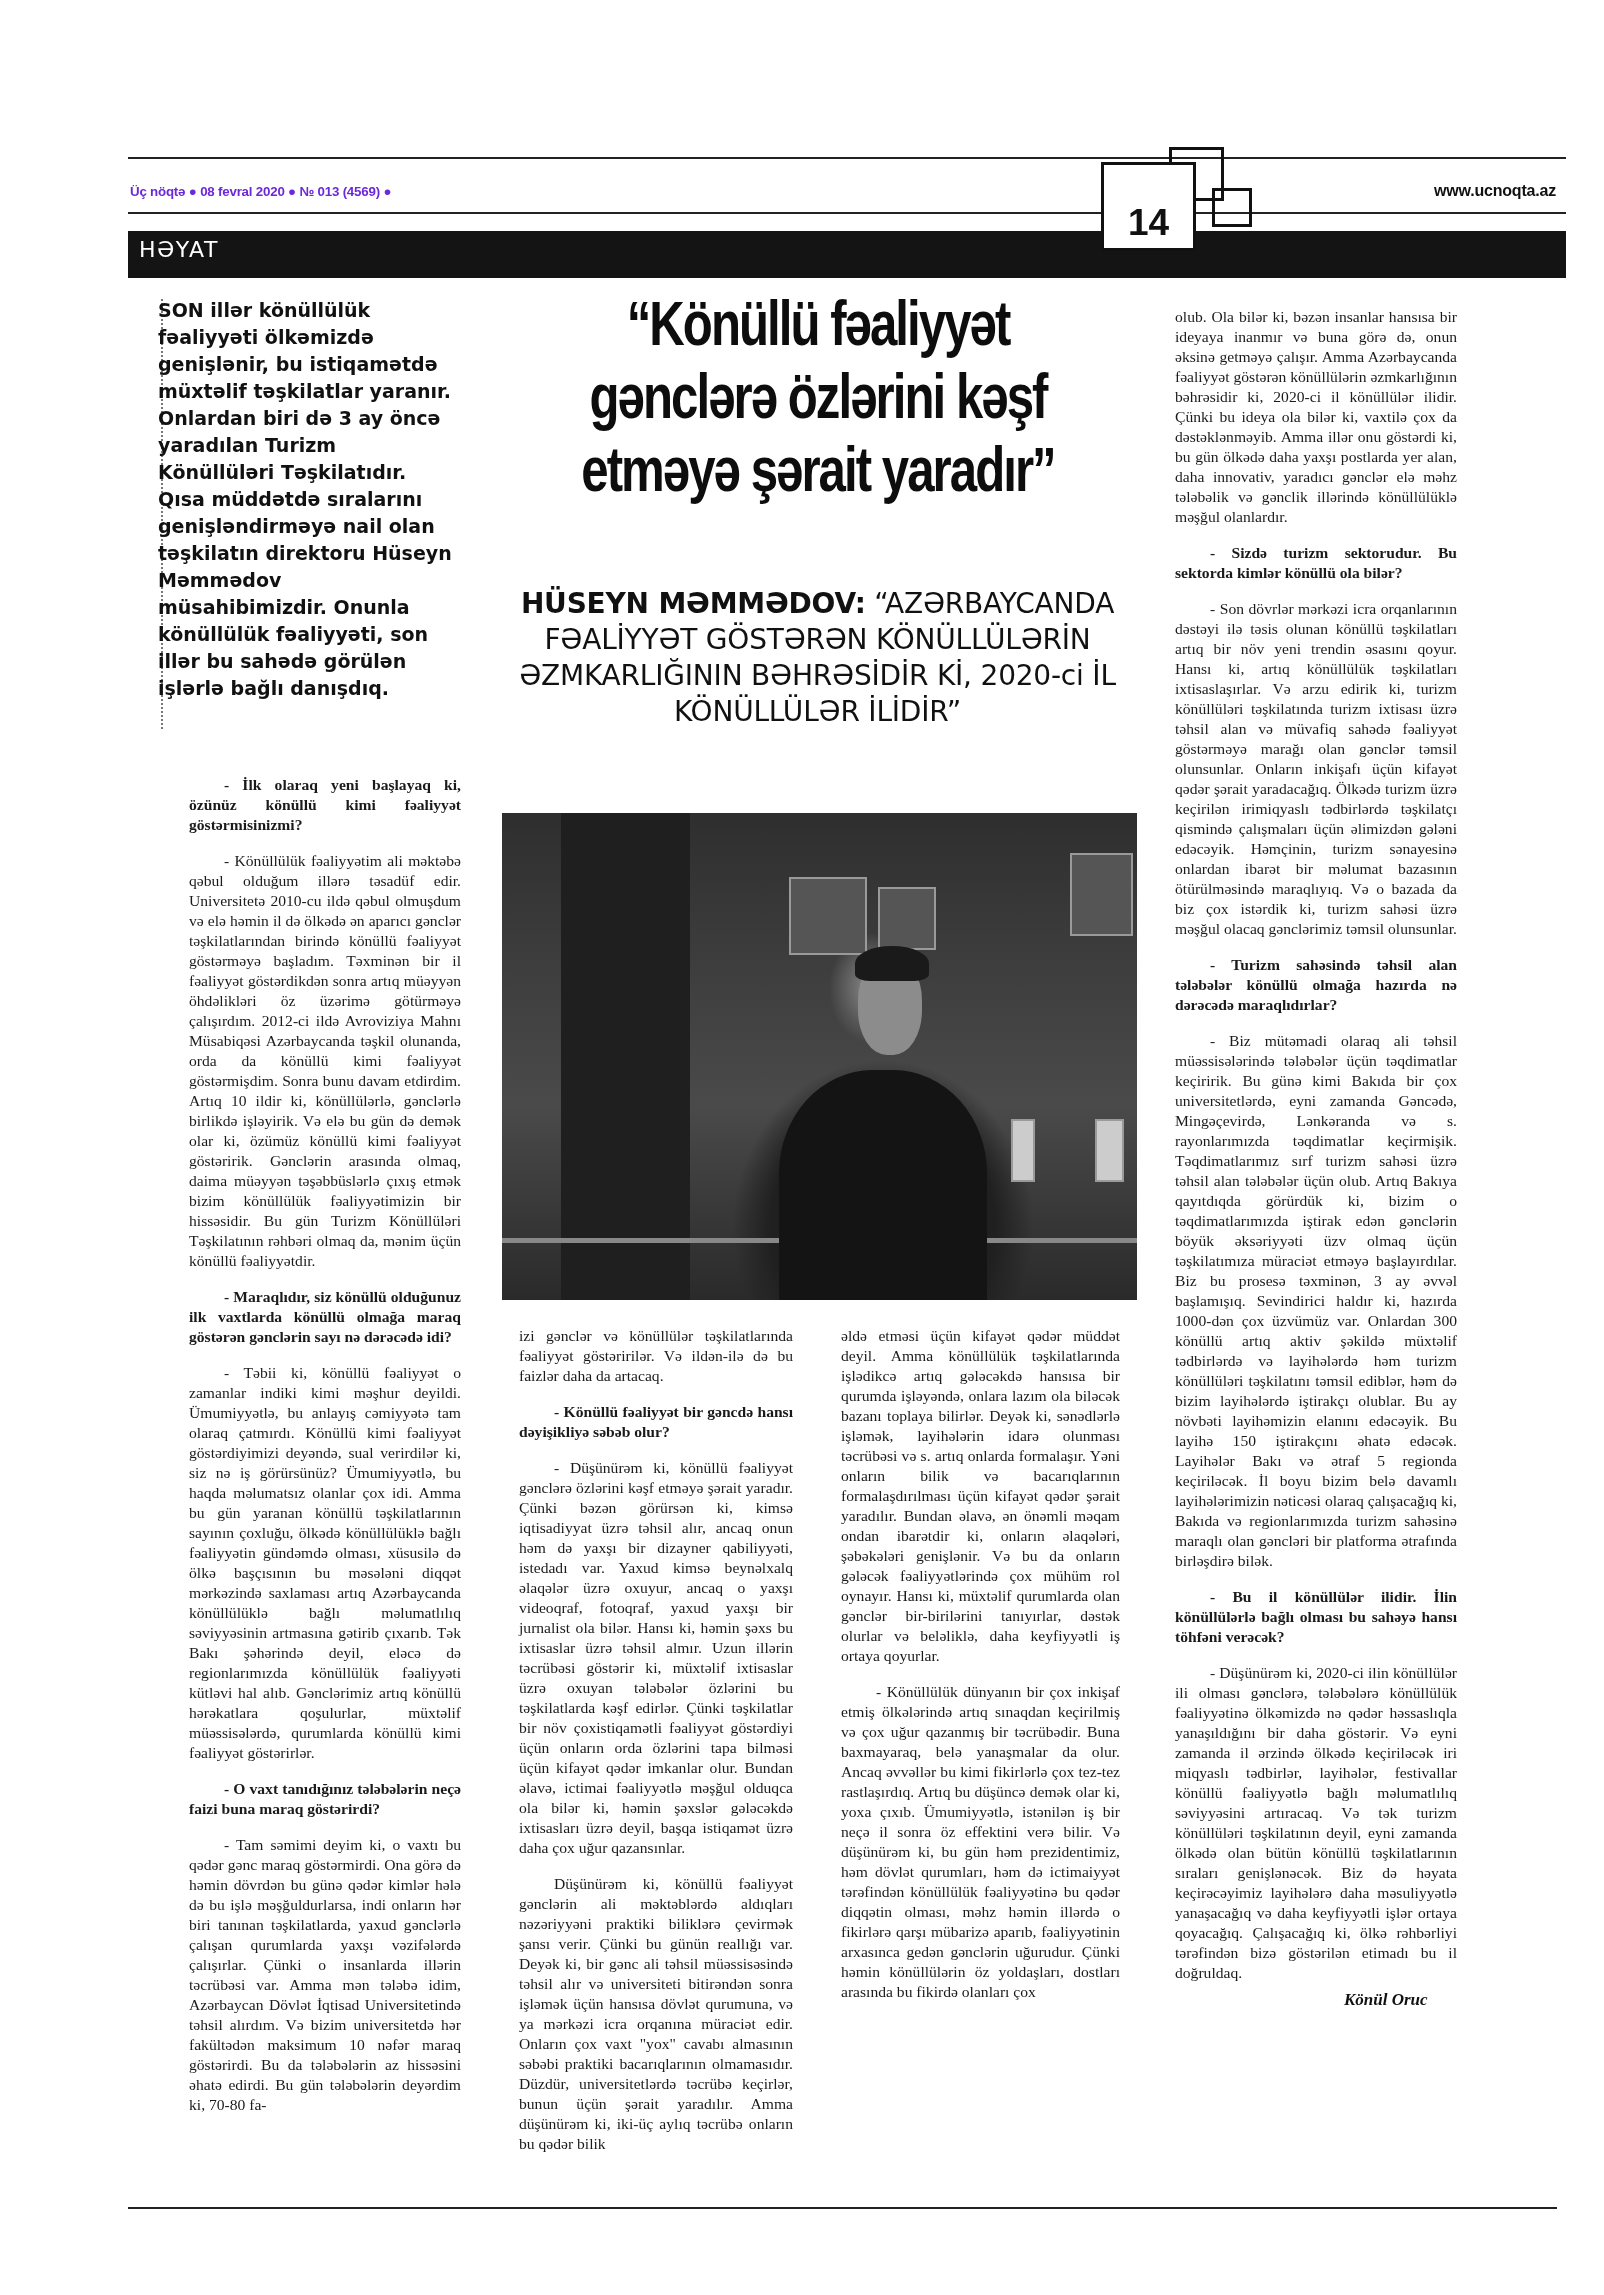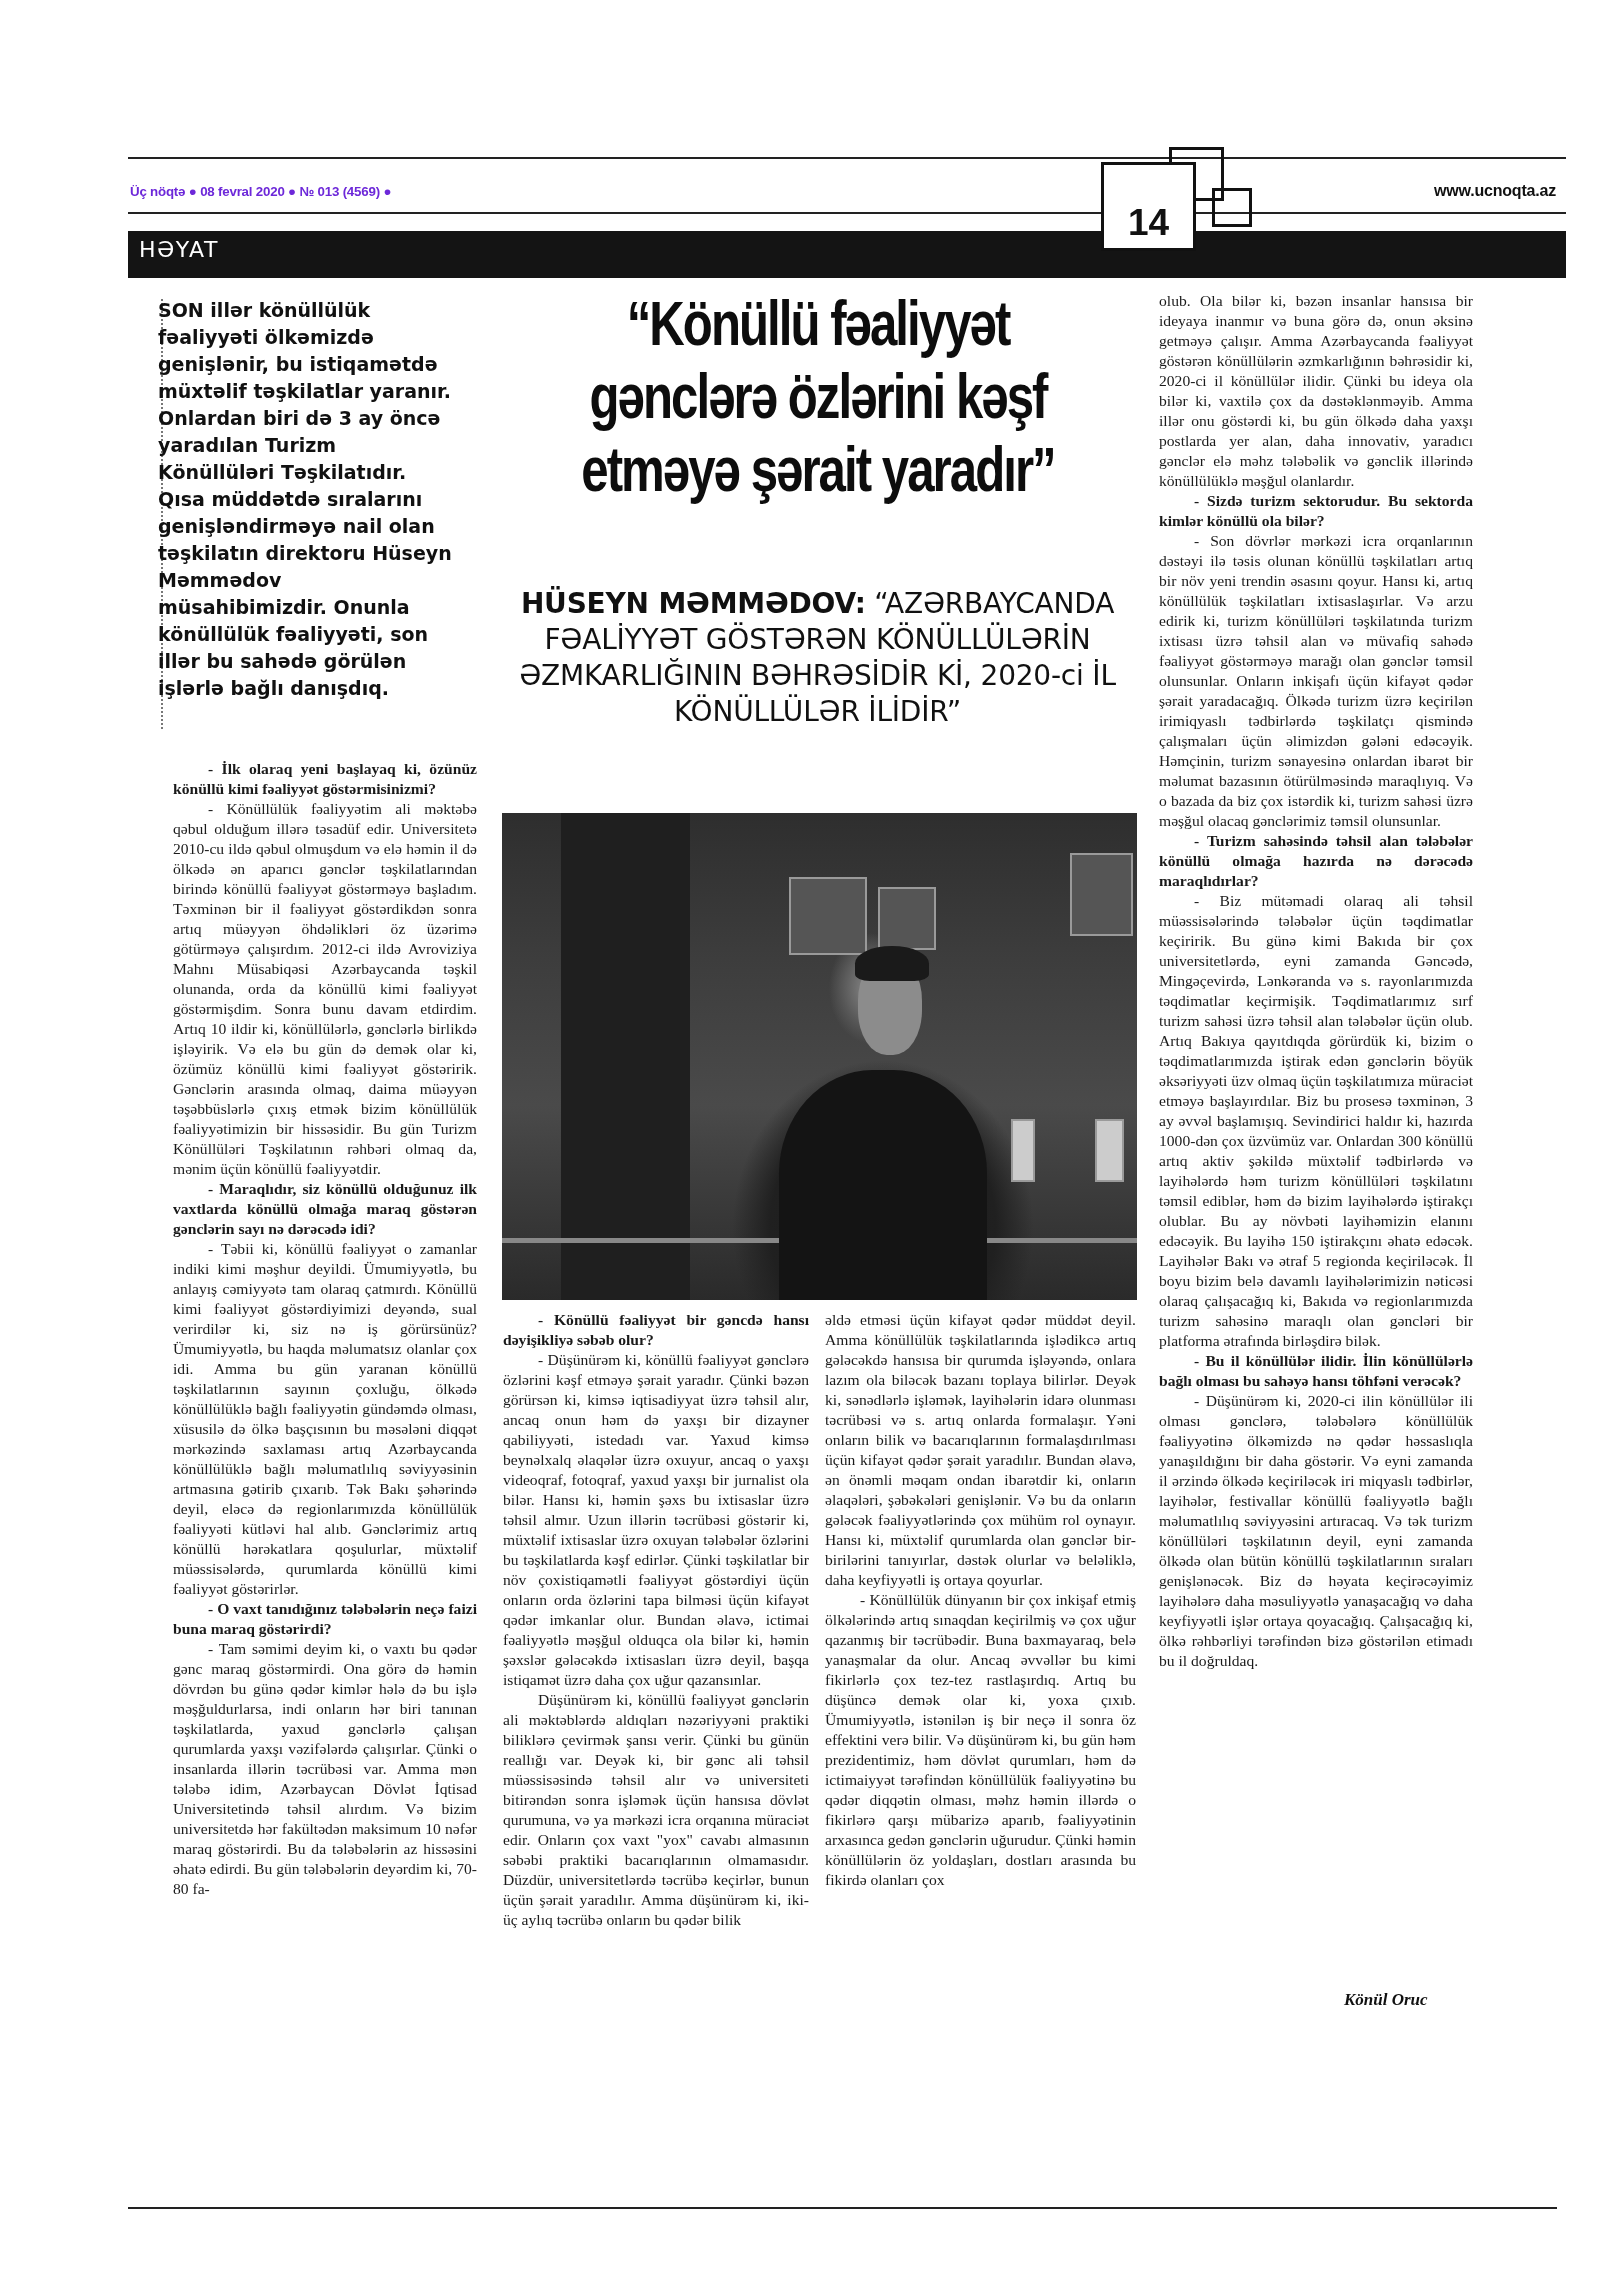--- a/index.html
+++ b/index.html
@@ -23,21 +23,21 @@
   #subhead b{font-weight:bold;}
   
   #photo{left:502px;top:813px;width:635px;height:487px;background:
     radial-gradient(ellipse 59px 79px at 58% 36%, #8a8a8a 0%, #5a5a5a 45%, transparent 70%),
     radial-gradient(ellipse 188px 208px at 60% 85%, #1a1a1a 0%, #202020 60%, transparent 80%),
     linear-gradient(180deg,#2e2e2e 0%,#3d3d3d 30%,#4a4a4a 60%,#2a2a2a 100%);}
   #photo .win{position:absolute;border:2px solid #9a9a9a;background:#555;}
   #photo .beam{position:absolute;background:#151515;}
   
   .col{position:absolute;font-family:"Liberation Serif",serif;font-size:15.6px;line-height:20px;text-align:justify;color:#1a1a1a;}
-  .col p{margin:0;text-indent:35px;}
+  .col p{margin:16px;text-indent:35px;}
   .col p.q{font-weight:bold;}
   .col p.noind{text-indent:0;}
   #col1{left:173px;top:759px;width:304px;}
   #col2{left:503px;top:1310px;width:306px;}
   #col3{left:825px;top:1310px;width:311px;}
   #col4{left:1159px;top:291px;width:314px;}
   #byline{left:1344px;top:1990px;font-family:"Liberation Serif",serif;font-style:italic;font-weight:bold;font-size:17px;color:#111;}
   #bottom-rule{left:128px;top:2207px;width:1429px;height:2px;background:#222;}
 </style>
 </head>
@@ -94,20 +94,21 @@
 <div class="col" id="col1">
   <p class="q">- İlk olaraq yeni başlayaq ki, özünüz könüllü kimi fəaliyyət göstərmisinizmi?</p>
   <p>- Könüllülük fəaliyyətim ali məktəbə qəbul olduğum illərə təsadüf edir. Universitetə 2010-cu ildə qəbul olmuşdum və elə həmin il də ölkədə ən aparıcı gənclər təşkilatlarından birində könüllü fəaliyyət göstərməyə başladım. Təxminən bir il fəaliyyət göstərdikdən sonra artıq müəyyən öhdəlikləri öz üzərimə götürməyə çalışırdım. 2012-ci ildə Avroviziya Mahnı Müsabiqəsi Azərbaycanda təşkil olunanda, orda da könüllü kimi fəaliyyət göstərmişdim. Sonra bunu davam etdirdim. Artıq 10 ildir ki, könüllülərlə, gənclərlə birlikdə işləyirik. Və elə bu gün də demək olar ki, özümüz könüllü kimi fəaliyyət göstəririk. Gənclərin arasında olmaq, daima müəyyən təşəbbüslərlə çıxış etmək bizim könüllülük fəaliyyətimizin bir hissəsidir. Bu gün Turizm Könüllüləri Təşkilatının rəhbəri olmaq da, mənim üçün könüllü fəaliyyətdir.</p>
   <p class="q">- Maraqlıdır, siz könüllü olduğunuz ilk vaxtlarda könüllü olmağa maraq göstərən gənclərin sayı nə dərəcədə idi?</p>
   <p>- Təbii ki, könüllü fəaliyyət o zamanlar indiki kimi məşhur deyildi. Ümumiyyətlə, bu anlayış cəmiyyətə tam olaraq çatmırdı. Könüllü kimi fəaliyyət göstərdiyimizi deyəndə, sual verirdilər ki, siz nə iş görürsünüz? Ümumiyyətlə, bu haqda məlumatsız olanlar çox idi. Amma bu gün yaranan könüllü təşkilatlarının sayının çoxluğu, ölkədə könüllülüklə bağlı fəaliyyətin gündəmdə olması, xüsusilə də ölkə başçısının bu məsələni diqqət mərkəzində saxlaması artıq Azərbaycanda könüllülüklə bağlı məlumatlılıq səviyyəsinin artmasına gətirib çıxarıb. Tək Bakı şəhərində deyil, eləcə də regionlarımızda könüllülük fəaliyyəti kütləvi hal alıb. Gənclərimiz artıq könüllü hərəkatlara qoşulurlar, müxtəlif müəssisələrdə, qurumlarda könüllü kimi fəaliyyət göstərirlər.</p>
   <p class="q">- O vaxt tanıdığınız tələbələrin neçə faizi buna maraq göstərirdi?</p>
   <p>- Tam səmimi deyim ki, o vaxtı bu qədər gənc maraq göstərmirdi. Ona görə də həmin dövrdən bu günə qədər kimlər hələ də bu işlə məşğuldurlarsa, indi onların hər biri tanınan təşkilatlarda, yaxud gənclərlə çalışan qurumlarda yaxşı vəzifələrdə çalışırlar. Çünki o insanlarda illərin təcrübəsi var. Amma mən tələbə idim, Azərbaycan Dövlət İqtisad Universitetində təhsil alırdım. Və bizim universitetdə hər fakültədən maksimum 10 nəfər maraq göstərirdi. Bu da tələbələrin az hissəsini əhatə edirdi. Bu gün tələbələrin deyərdim ki, 70-80 fa-</p>
 </div>
 
 <div class="col" id="col2">
+  <p class="noind">izi gənclər və könüllülər təşkilatlarında fəaliyyət göstəririlər. Və ildən-ilə də bu faizlər daha da artacaq.</p>
   <p class="q">- Könüllü fəaliyyət bir gəncdə hansı dəyişikliyə səbəb olur?</p>
   <p>- Düşünürəm ki, könüllü fəaliyyət gənclərə özlərini kəşf etməyə şərait yaradır. Çünki bəzən görürsən ki, kimsə iqtisadiyyat üzrə təhsil alır, ancaq onun həm də yaxşı bir dizayner qabiliyyəti, istedadı var. Yaxud kimsə beynəlxalq əlaqələr üzrə oxuyur, ancaq o yaxşı videoqraf, fotoqraf, yaxud yaxşı bir jurnalist ola bilər. Hansı ki, həmin şəxs bu ixtisaslar üzrə təhsil almır. Uzun illərin təcrübəsi göstərir ki, müxtəlif ixtisaslar üzrə oxuyan tələbələr özlərini bu təşkilatlarda kəşf edirlər. Çünki təşkilatlar bir növ çoxistiqamətli fəaliyyət göstərdiyi üçün onların orda özlərini tapa bilməsi üçün kifayət qədər imkanlar olur. Bundan əlavə, ictimai fəaliyyətlə məşğul olduqca ola bilər ki, həmin şəxslər gələcəkdə ixtisasları üzrə deyil, başqa istiqamət üzrə daha çox uğur qazansınlar.</p>
   <p>Düşünürəm ki, könüllü fəaliyyət gənclərin ali məktəblərdə aldıqları nəzəriyyəni praktiki biliklərə çevirmək şansı verir. Çünki bu günün reallığı var. Deyək ki, bir gənc ali təhsil müəssisəsində təhsil alır və universiteti bitirəndən sonra işləmək üçün hansısa dövlət qurumuna, və ya mərkəzi icra orqanına müraciət edir. Onların çox vaxt "yox" cavabı almasının səbəbi praktiki bacarıqlarının olmamasıdır. Düzdür, universitetlərdə təcrübə keçirlər, bunun üçün şərait yaradılır. Amma düşünürəm ki, iki-üç aylıq təcrübə onların bu qədər bilik</p>
 </div>
 
 <div class="col" id="col3">
   <p class="noind">əldə etməsi üçün kifayət qədər müddət deyil. Amma könüllülük təşkilatlarında işlədikcə artıq gələcəkdə hansısa bir qurumda işləyəndə, onlara lazım ola biləcək bazanı toplaya bilirlər. Deyək ki, sənədlərlə işləmək, layihələrin idarə olunması təcrübəsi və s. artıq onlarda formalaşır. Yəni onların bilik və bacarıqlarının formalaşdırılması üçün kifayət qədər şərait yaradılır. Bundan əlavə, ən önəmli məqam ondan ibarətdir ki, onların əlaqələri, şəbəkələri genişlənir. Və bu da onların gələcək fəaliyyətlərində çox mühüm rol oynayır. Hansı ki, müxtəlif qurumlarda olan gənclər bir-birilərini tanıyırlar, dəstək olurlar və beləliklə, daha keyfiyyətli iş ortaya qoyurlar.</p>
   <p>- Könüllülük dünyanın bir çox inkişaf etmiş ölkələrində artıq sınaqdan keçirilmiş və çox uğur qazanmış bir təcrübədir. Buna baxmayaraq, belə yanaşmalar da olur. Ancaq əvvəllər bu kimi fikirlərlə çox tez-tez rastlaşırdıq. Artıq bu düşüncə demək olar ki, yoxa çıxıb. Ümumiyyətlə, istənilən iş bir neçə il sonra öz effektini verə bilir. Və düşünürəm ki, bu gün həm prezidentimiz, həm dövlət qurumları, həm də ictimaiyyət tərəfindən könüllülük fəaliyyətinə bu qədər diqqətin olması, məhz həmin illərdə o fikirlərə qarşı mübarizə aparıb, fəaliyyətinin arxasınca gedən gənclərin uğurudur. Çünki həmin könüllülərin öz yoldaşları, dostları arasında bu fikirdə olanları çox</p>
 </div>
 

